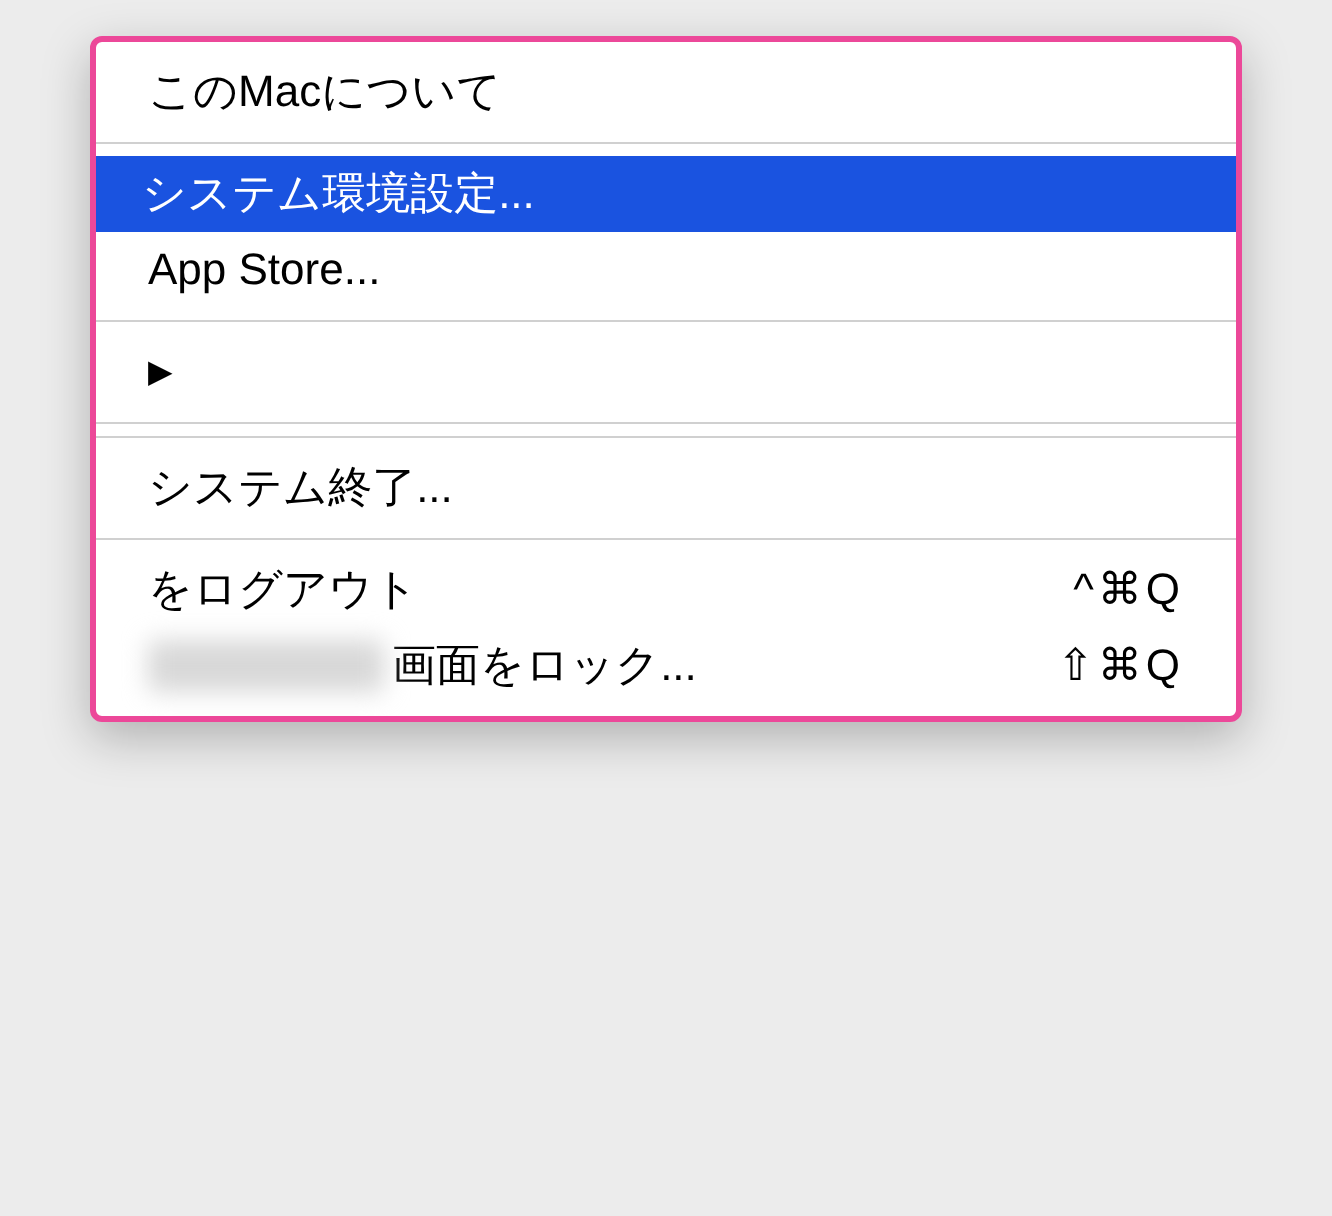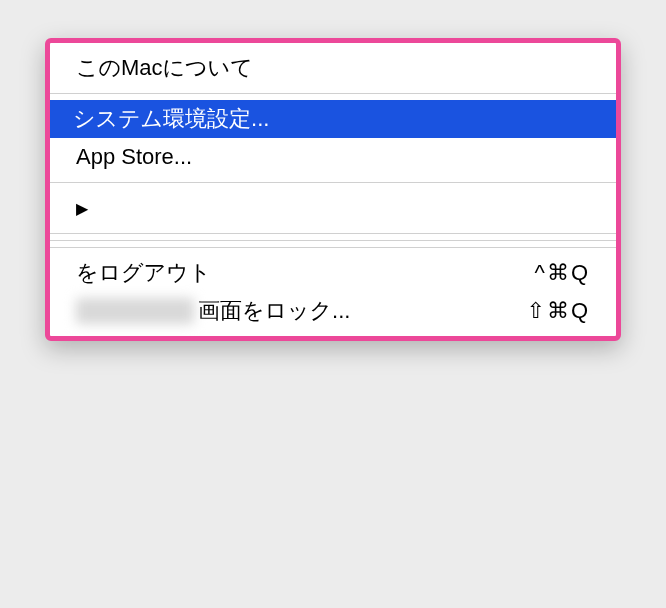--- a/index.html
+++ b/index.html
@@ -13,26 +13,25 @@
       width: 666px;
       height: 608px;
       display: flex;
       align-items: flex-start;
       justify-content: center;
       padding-top: 18px;
     }
     .menu {
       width: 576px;
       background: #ffffff;
-      border: 5px solid #ec4899;
+      border: 3px solid #ec4899;
       border-radius: 6px;
       box-shadow: 0 8px 24px rgba(0,0,0,0.25);
       padding: 6px 0;
       overflow: hidden;
-      margin-top: 20px;
     }
     .menu-item {
       display: flex;
       align-items: center;
       justify-content: space-between;
       height: 38px;
       padding: 0 26px;
       font-size: 22px;
       color: #000;
       cursor: default;
@@ -96,20 +95,23 @@
     <span class="submenu-arrow">▶</span>
   </div>
 
   <div class="menu-separator"></div>
 
 
   <div class="menu-separator"></div>
 
 
 
+  <div class="menu-item">
+    <span class="label">システム終了...</span>
+  </div>
 
   <div class="menu-separator"></div>
 
   <div class="menu-item">
     <span class="label">をログアウト</span>
     <span class="shortcut">^⌘Q</span>
   </div>
 
   <div class="menu-item">
     <span class="label">

